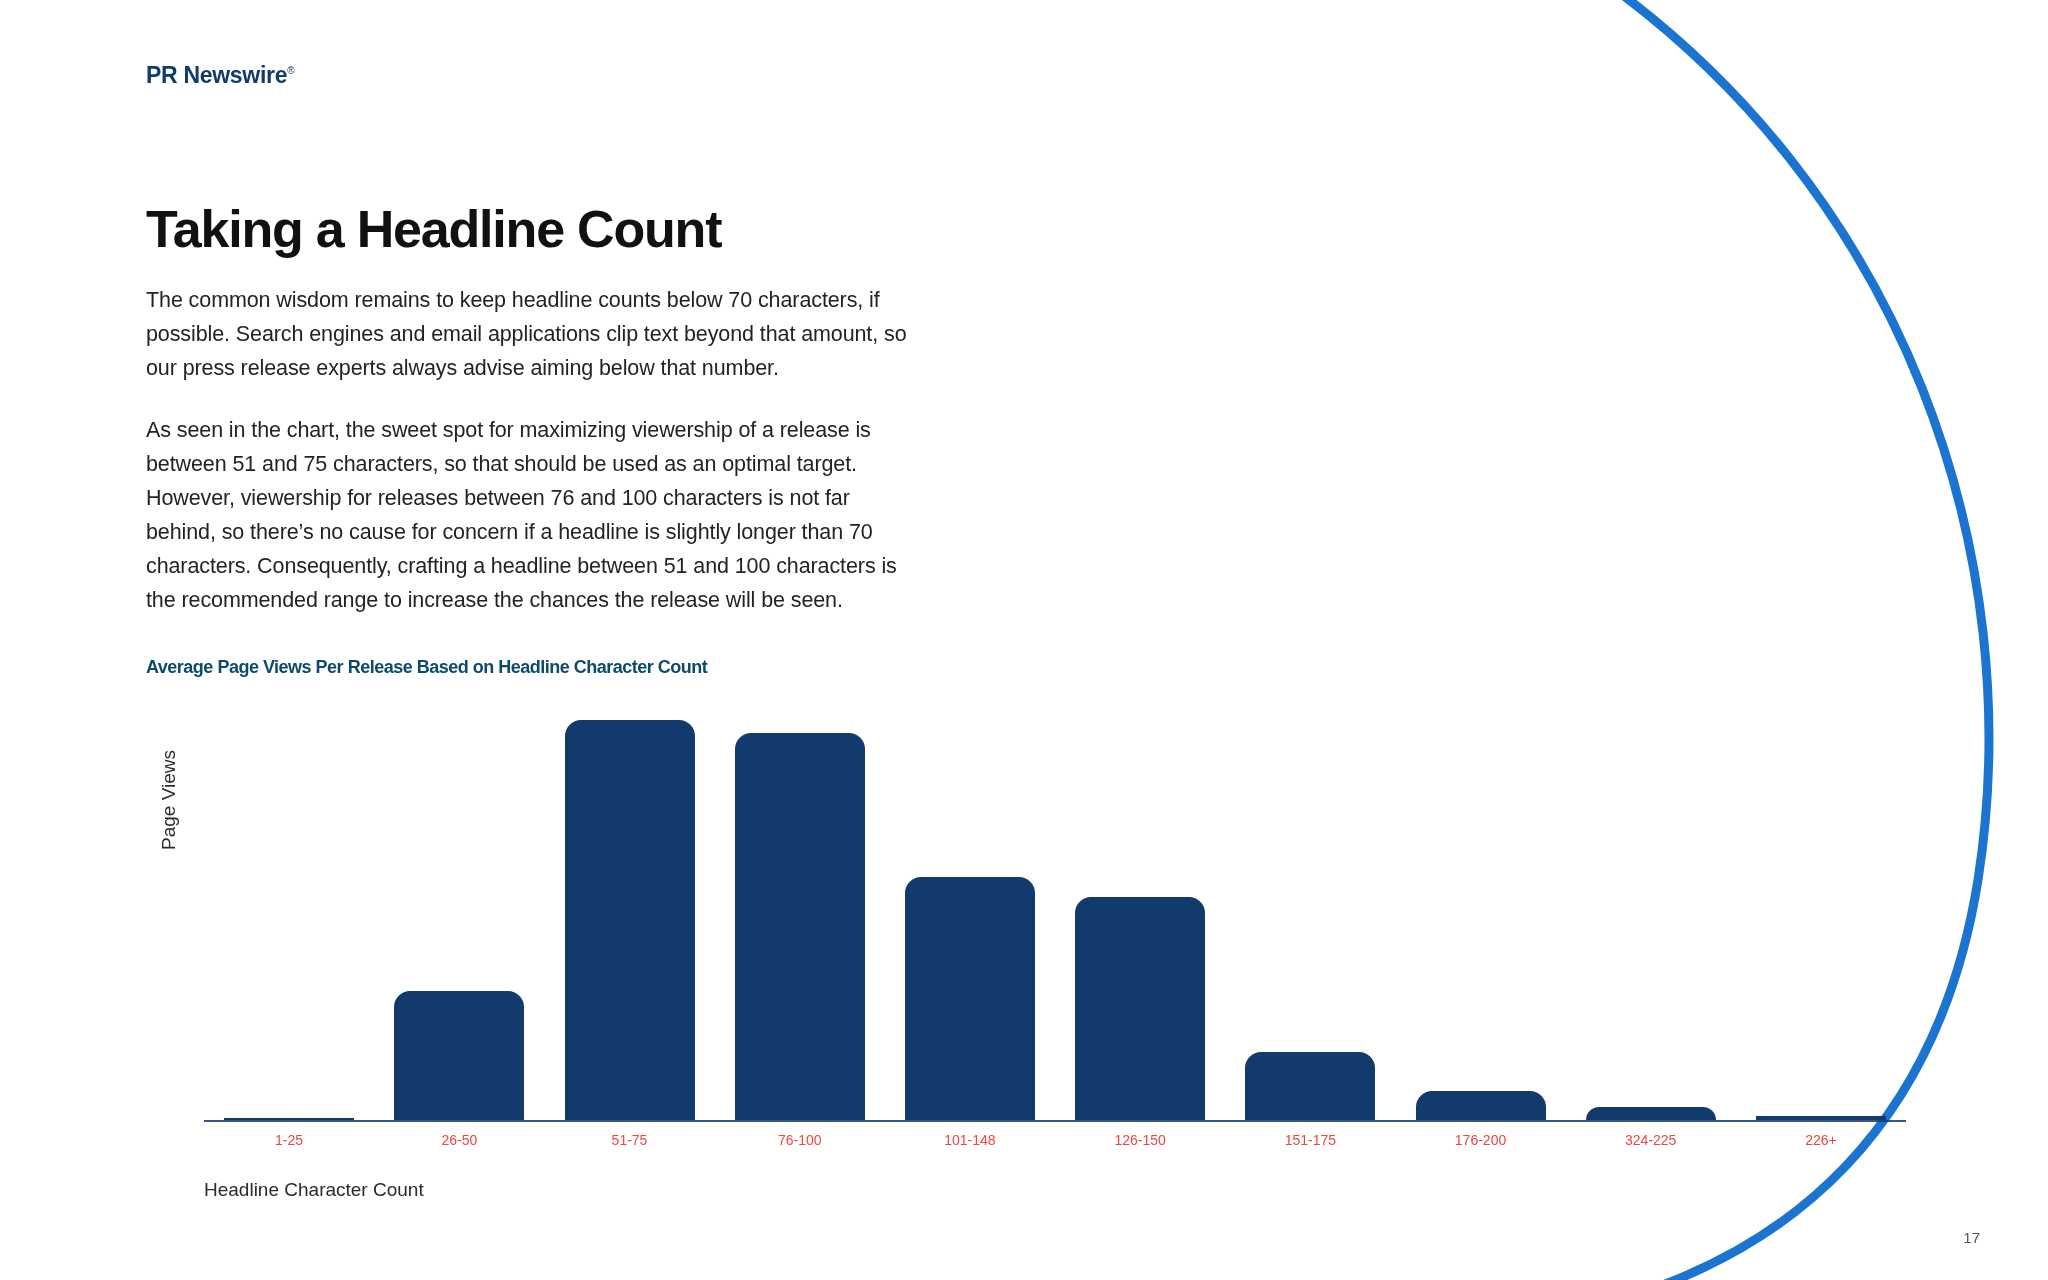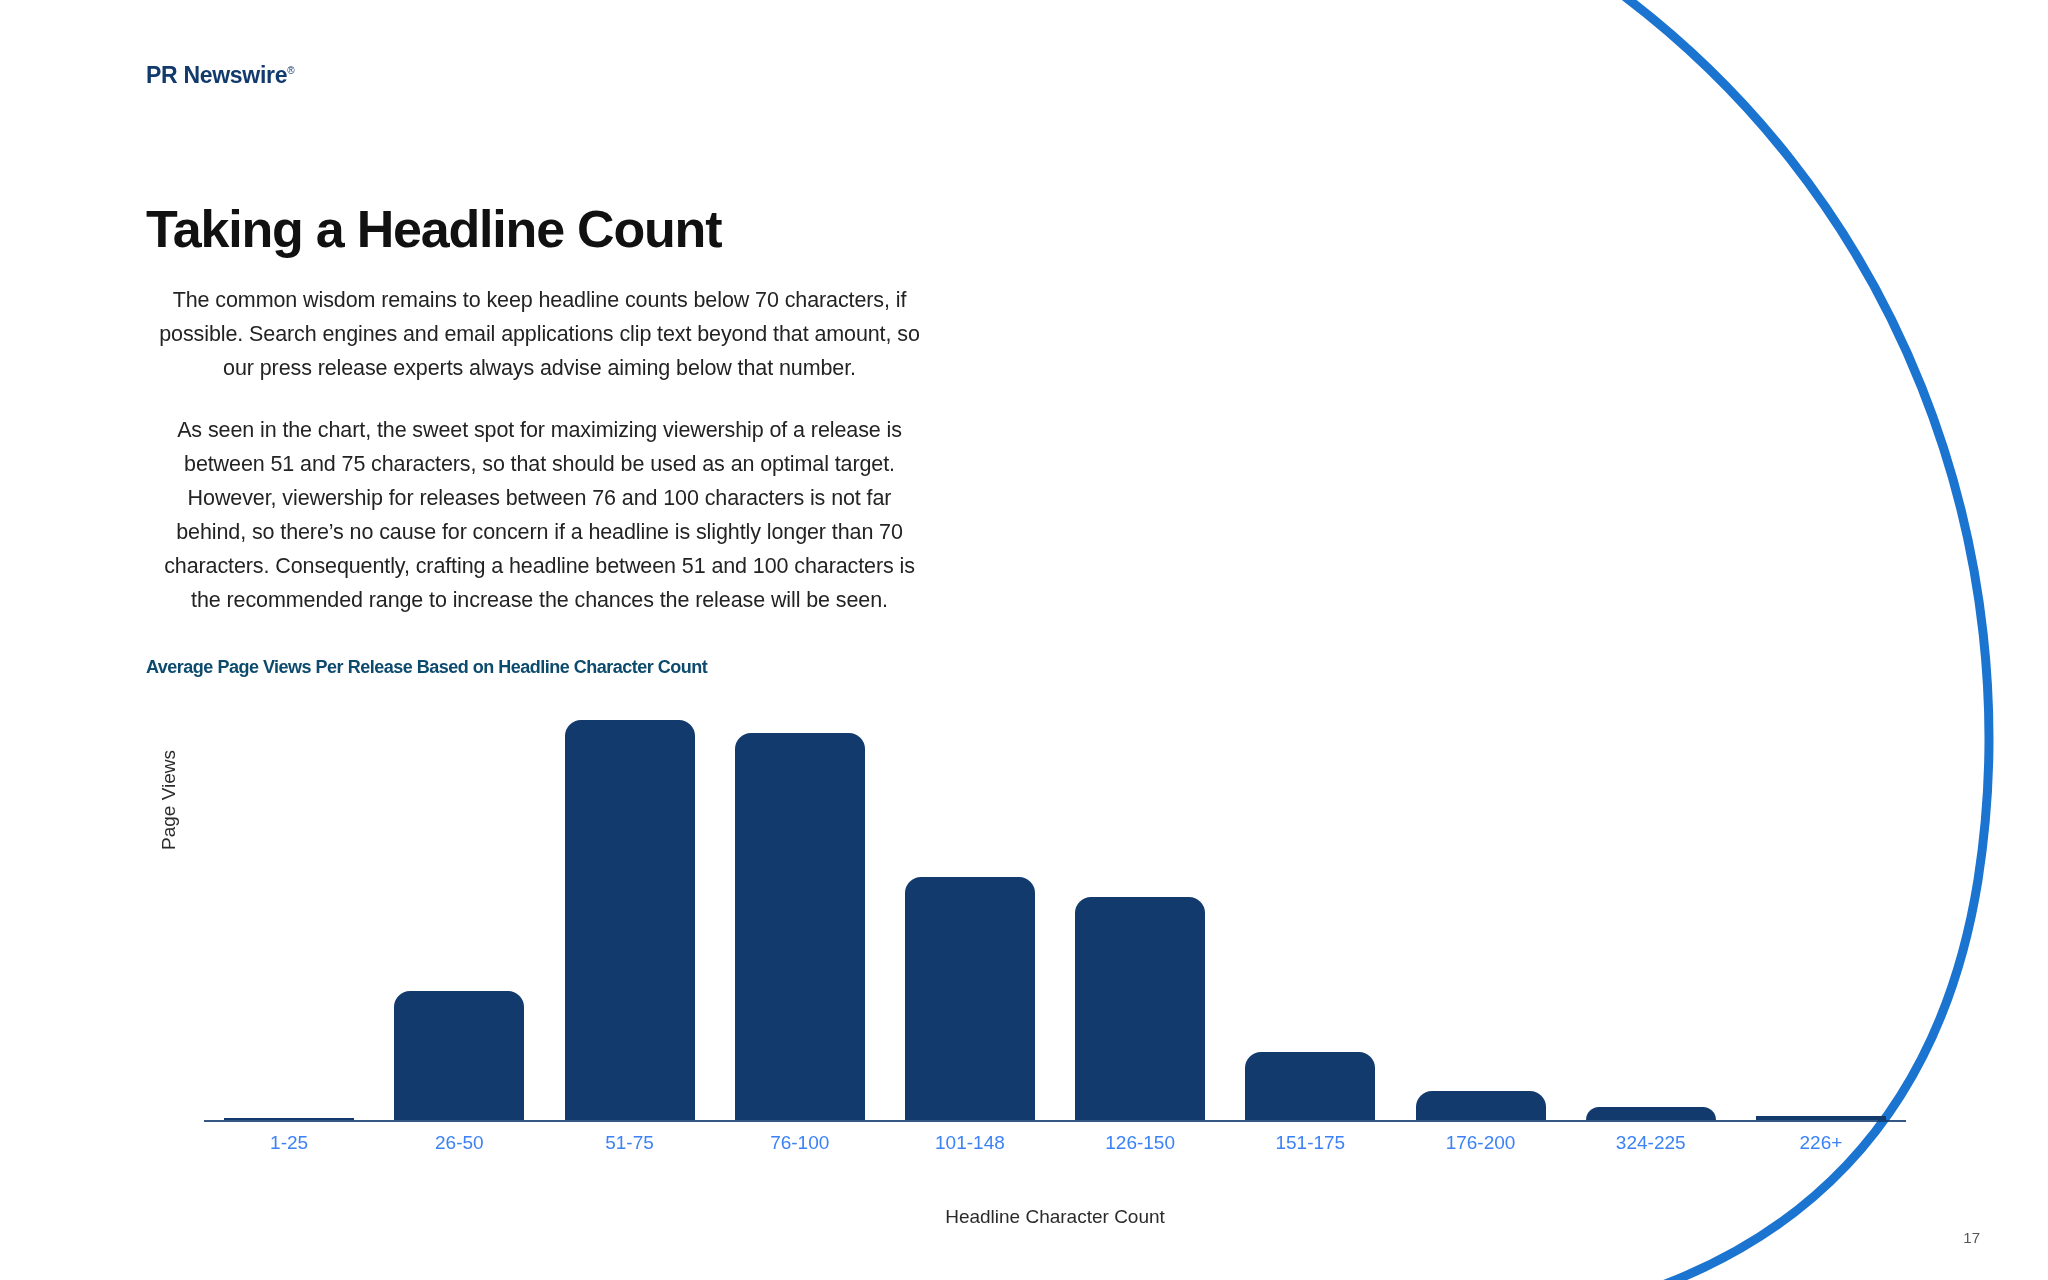--- a/index.html
+++ b/index.html
@@ -57,26 +57,25 @@
   }
 
   
   .body-copy {
     position: absolute;
     left: 146px;
     top: 283px;
     width: 775px;
   }
   .body-copy p {
-    margin: 0 0 28px 12px;
+    margin: 0 0 28px 0;
     font-size: 21.5px;
     line-height: 34px;
     color: #232323;
     letter-spacing: -0.1px;
-    text-align: center;
   }
   .body-copy p:last-child { margin-bottom: 0; }
 
   
   .chart-title {
     position: absolute;
     left: 146px;
     top: 642px;
     font-size: 18px;
     font-weight: bold;
@@ -152,30 +151,29 @@
   .x-ticks {
     position: absolute;
     top: 432px;
     left: 0;
     right: 0;
     display: flex;
   }
   .x-tick {
     flex: 1 1 0;
     text-align: center;
-    font-size: 19px;
-    color: #3b82f6;
+    font-size: 14px;
+    color: #ef4444;
   }
 
   .x-axis-label {
     position: absolute;
-    top: 506px;
-    left: 0;
-    right: 0;
-    text-align: center;
+    top: 479px;
+    left: 0;
+    right: 0;
     font-size: 19px;
     color: #2b2b2b;
   }
 
   
   .page-number {
     position: absolute;
     right: 68px;
     bottom: 34px;
     font-size: 15px;

